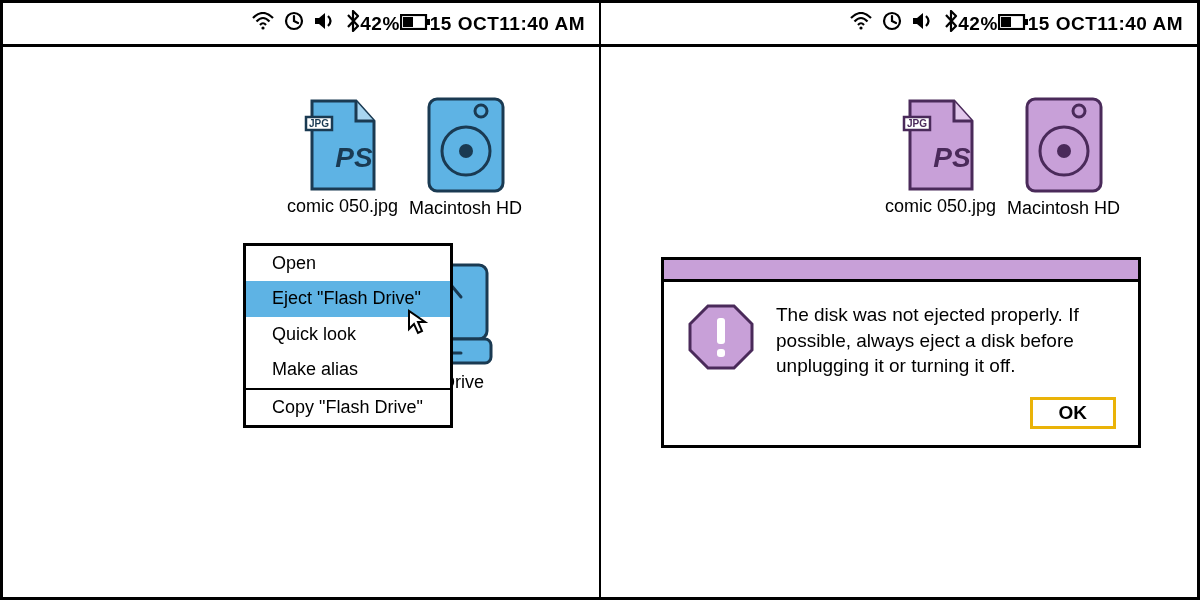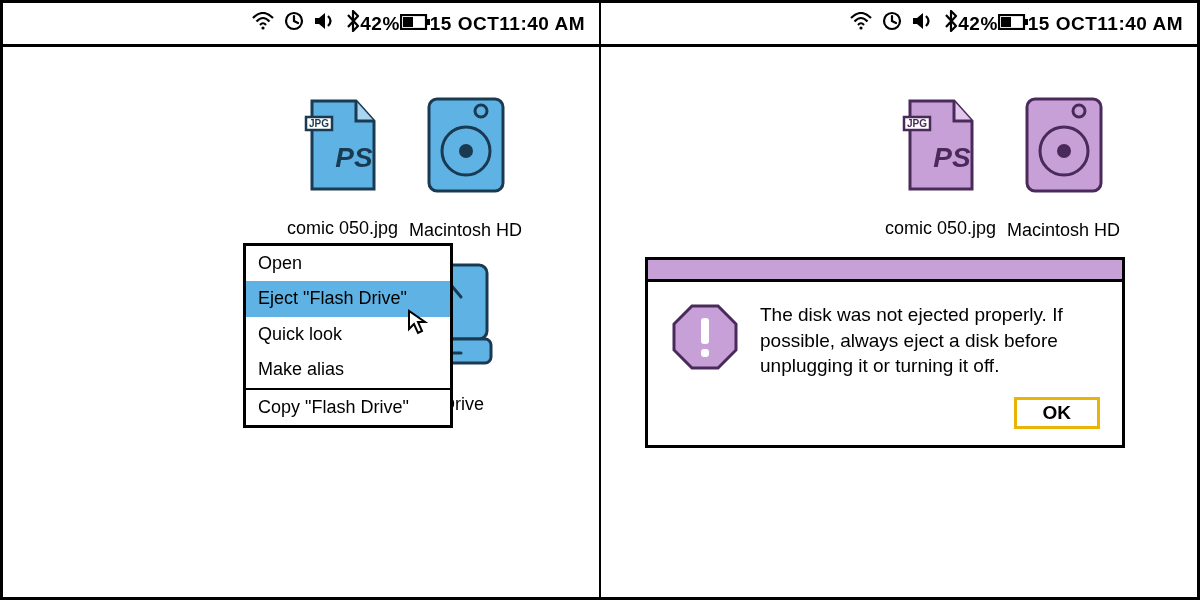--- a/index.html
+++ b/index.html
@@ -35,33 +35,33 @@
     position: relative;
     width: 100%;
     height: calc(100% - 44px);
     border-radius: 19px;
   }
   .deskicon {
     position: absolute;
     text-align: center;
     font-size: 18px;
   }
-  .deskicon .lbl { margin-top: 22px; display:block;}
+  .deskicon .lbl { margin-top: 0; display:block;}
   
   .svgbox { display:inline-block; }
   
   .ctxmenu {
     position: absolute;
     background: #fff;
     border: 3px solid #000;
     width: 210px;
     font-size: 18px;
   }
   .ctxmenu .item {
-    padding: 6px 12px;
+    padding: 6px 26px;
     line-height: 1.3;
   }
   .ctxmenu .sep { border-top: 2px solid #000; }
   .ctxmenu .hl { background: #5eb3e4; }
   
   .cursor {
     position: absolute;
     width: 22px; height: 22px;
   }
   
@@ -255,21 +255,21 @@
         <svg width="82" height="96" viewBox="0 0 82 96">
           <rect x="4" y="2" width="74" height="92" rx="8" fill="#c8a0d8" stroke="#4a2a5a" stroke-width="3"></rect>
           <circle cx="41" cy="54" r="24" fill="none" stroke="#4a2a5a" stroke-width="3"></circle>
           <circle cx="41" cy="54" r="7" fill="#4a2a5a"></circle>
           <circle cx="56" cy="14" r="6" fill="none" stroke="#4a2a5a" stroke-width="3"></circle>
         </svg>
       </span>
       <span class="lbl">Macintosh HD</span>
     </div>
 
-    <div class="dialog dlgwrap" style="left:44px; top:210px;">
+    <div class="dialog dlgwrap" style="left:60px; top:210px;">
       <div class="titlebar"></div>
       <div class="body">
         <span>
           <svg width="70" height="70" viewBox="0 0 70 70">
             <polygon points="22,4 48,4 66,22 66,48 48,66 22,66 4,48 4,22" fill="#c8a0d8" stroke="#4a2a5a" stroke-width="3"></polygon>
             <rect x="31" y="16" width="8" height="26" rx="3" fill="#fff"></rect>
             <rect x="31" y="47" width="8" height="8" rx="3" fill="#fff"></rect>
           </svg>
         </span>
         <div style="flex:1">The disk was not ejected properly. If possible, always eject a disk before unplugging it or turning it off.</div>

